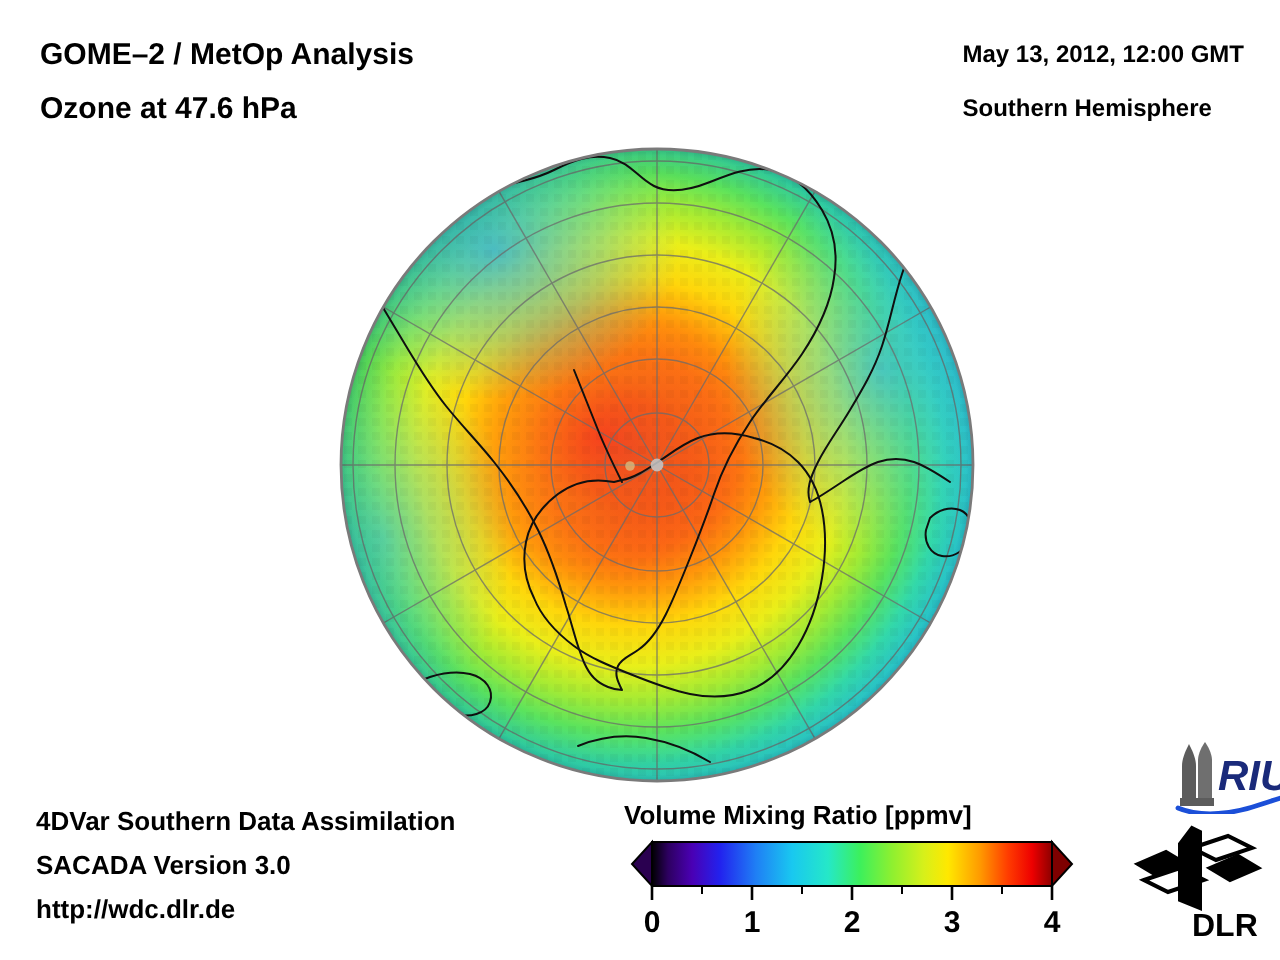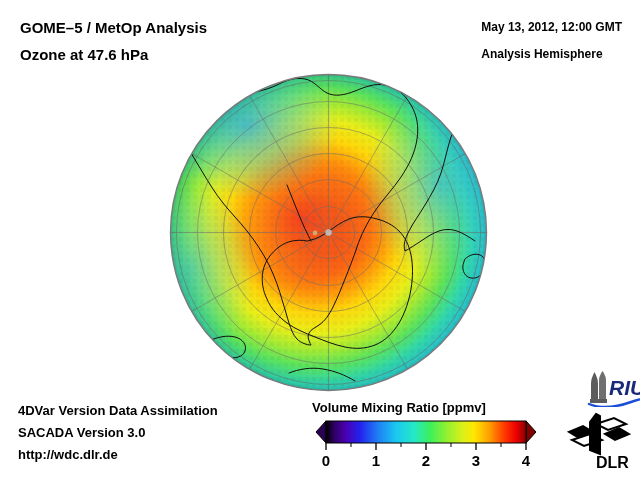--- a/index.html
+++ b/index.html
@@ -102,27 +102,27 @@
     left: 566px;
     top: 412px;
     width: 66px;
     height: 62px;
   }
 </style>
 </head>
 <body>
 
 <div class="hdr-left">
-  <span class="hdr-line">GOME–5 / MetOp Analysis</span>
+  <span class="hdr-line">GOME–2 / MetOp Analysis</span>
   <span class="hdr-line">Ozone at 47.6 hPa</span>
 </div>
 
 <div class="hdr-right">
   <span class="hdr-line">May 13, 2012, 12:00 GMT</span>
-  <span class="hdr-line">Analysis Hemisphere</span>
+  <span class="hdr-line">Southern Hemisphere</span>
 </div>
 
 <div id="globe-wrap">
 <svg id="globe-svg" width="319" height="319" viewBox="0 0 319 319" xmlns="http://www.w3.org/2000/svg">
   <defs>
     <clipPath id="discClip">
       <circle cx="159.5" cy="159.5" r="158"></circle>
     </clipPath>
 
     <radialGradient id="ozoneField" cx="46%" cy="48%" r="62%">
@@ -302,21 +302,21 @@
     <circle cx="146" cy="160" r="2.4" fill="#d8c98a" opacity="0.7"></circle>
 
     <rect x="0" y="0" width="319" height="319" fill="url(#limbShade)"></rect>
   </g>
 
   <circle cx="159.5" cy="159.5" r="158" fill="none" stroke="#7a7a7a" stroke-width="1.4"></circle>
 </svg>
 </div>
 
 <div class="footer-text">
-  <span class="footer-line">4DVar Version Data Assimilation</span>
+  <span class="footer-line">4DVar Southern Data Assimilation</span>
   <span class="footer-line">SACADA Version 3.0</span>
   <span class="footer-line">http://wdc.dlr.de</span>
 </div>
 
 <div id="colorbar-block">
   <div id="cb-title">Volume Mixing Ratio [ppmv]</div>
   <svg id="cb-svg" width="228" height="52" viewBox="0 0 228 52" xmlns="http://www.w3.org/2000/svg">
     <defs>
       <linearGradient id="cbGrad" x1="0" y1="0" x2="1" y2="0">
         <stop offset="0%" stop-color="#000000"></stop>

